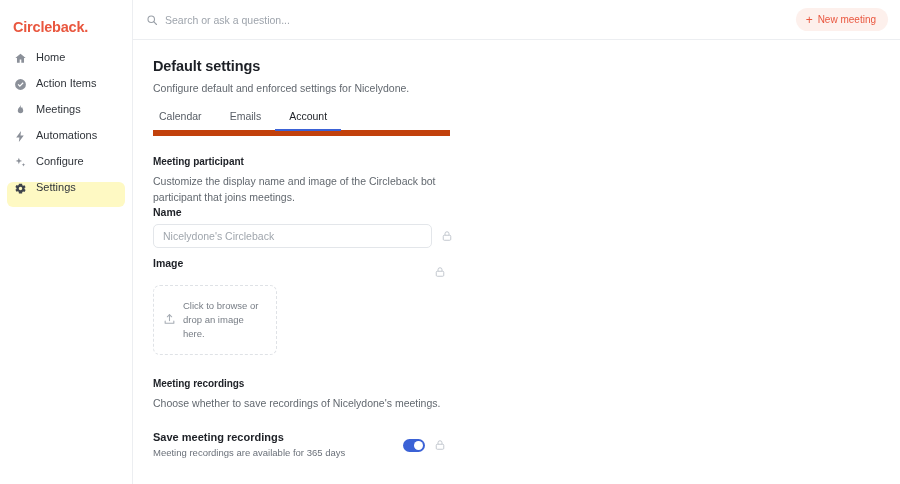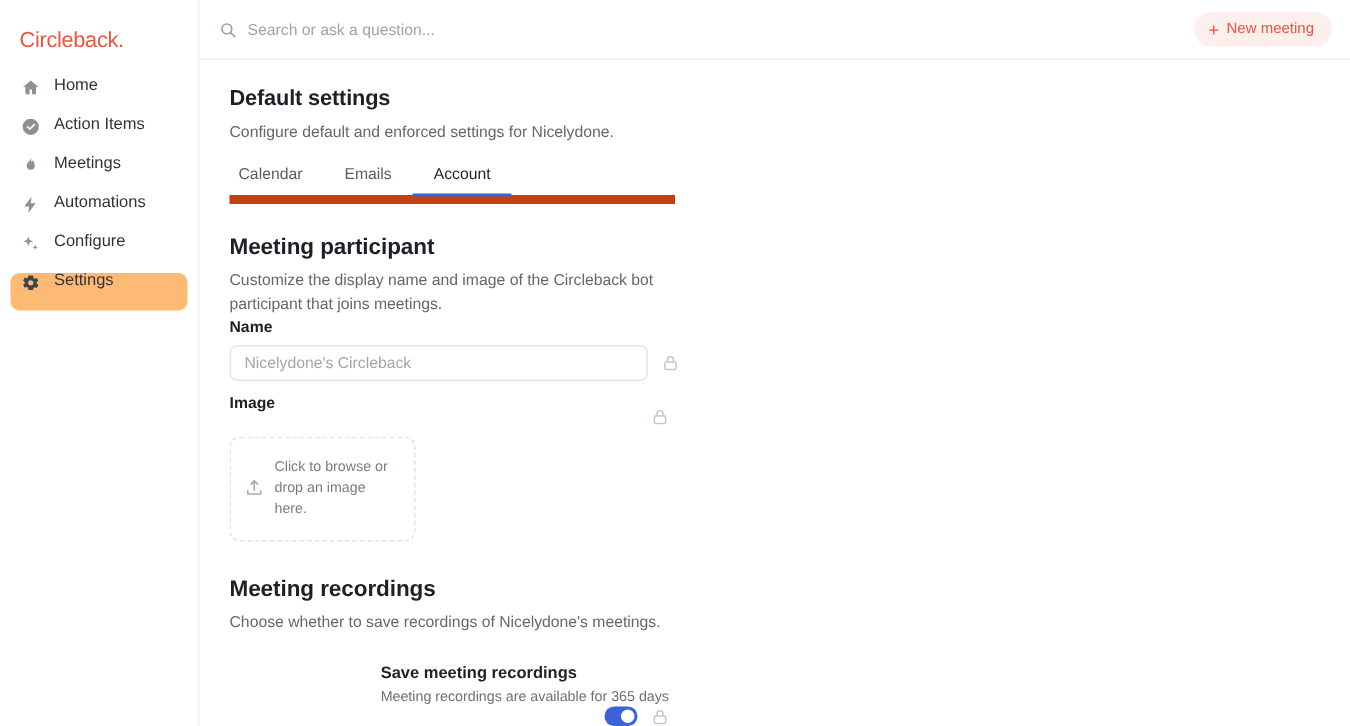--- a/index.html
+++ b/index.html
@@ -27,21 +27,21 @@
     height: 484px;
     background: #ffffff;
     border-right: 1px solid #eceef1;
     padding-top: 8px;
     display: flex;
     flex-direction: column;
   }
 
   .logo {
     font-size: 14.5px;
-    font-weight: 400;
+    font-weight: 700;
     color: #e9573f;
     letter-spacing: -0.2px;
     padding: 5px 0 0 13px;
     height: 36px;
     line-height: 28px;
     white-space: nowrap;
   }
 
   .nav {
     margin-top: 8px;
@@ -56,21 +56,21 @@
     align-items: flex-start;
     gap: 9px;
     height: 25px;
     padding: 0 7px;
     border-radius: 6px;
     cursor: pointer;
     color: #30343a;
     font-size: 11px;
     white-space: nowrap;
   }
-  .nav-item.active { background: #fdba74; }
+  .nav-item.active { background: #fef9c3; }
 
   .nav-icon {
     width: 13px;
     height: 13px;
     flex: 0 0 13px;
     display: flex;
     align-items: center;
     justify-content: center;
     color: #8b9099;
   }
@@ -175,21 +175,21 @@
     padding: 0 14px 7px 14px;
     cursor: pointer;
     border-bottom: 2px solid transparent;
     margin-bottom: -1px;
     white-space: nowrap;
   }
   .tab:first-child { padding-left: 6px; }
   .tab.active { color: #1d2026; border-bottom-color: #3b62d6; font-weight: 500; }
 
   .section-title {
-    font-size: 15px;
+    font-size: 10px;
     font-weight: 700;
     color: #1d2026;
     letter-spacing: -0.05px;
     margin-top: 20px;
   }
   .section-desc {
     font-size: 10.5px;
     color: #62686f;
     line-height: 1.55;
     margin-top: 6px;
@@ -251,24 +251,23 @@
   .dropzone-text {
     font-size: 9.5px;
     color: #777d85;
     line-height: 1.45;
   }
 
   .section-mr { margin-top: 23px; }
 
   .toggle-row {
     display: flex;
-    align-items: flex-end;
+    align-items: center;
     margin-top: 20px;
     width: 293px;
-    flex-direction: column;
   }
   .toggle-texts { flex: 1; }
   .toggle-title {
     font-size: 11px;
     font-weight: 700;
     color: #1d2026;
   }
   .toggle-sub {
     font-size: 9.5px;
     color: #6a7079;

